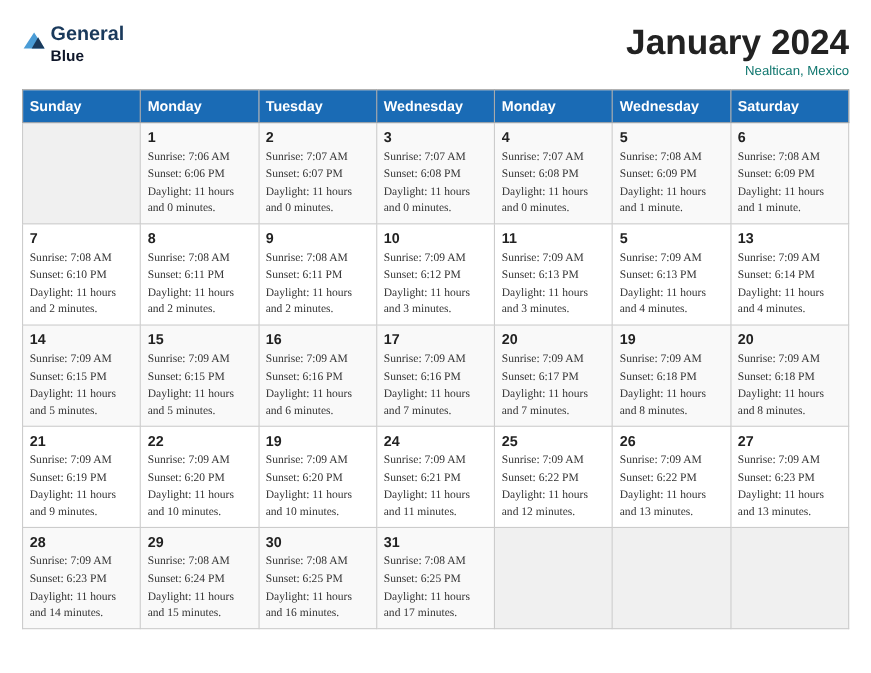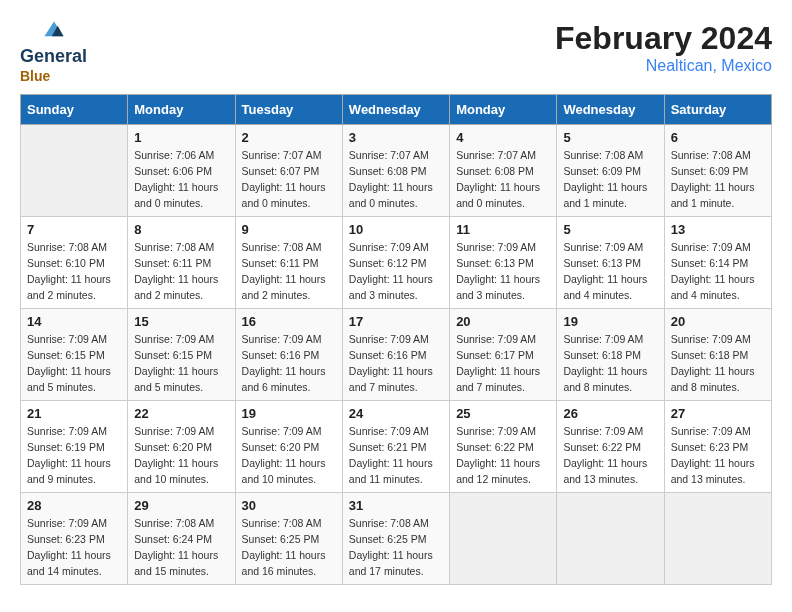--- a/index.html
+++ b/index.html
@@ -13,43 +13,42 @@
     .header {
       display: flex;
       justify-content: space-between;
       align-items: flex-start;
       margin-bottom: 10px;
     }
     .logo {
       display: flex;
       align-items: center;
       gap: 4px;
-      flex-direction: column;
     }
     .logo-text {
       font-size: 20px;
       font-weight: bold;
       color: #1a3a5c;
       line-height: 1.1;
     }
     .logo-icon {
       width: 22px;
       height: 22px;
     }
     .title-block {
       text-align: right;
     }
     .main-title {
       font-size: 32px;
       font-weight: bold;
       color: #222;
     }
     .subtitle {
-      font-size: 16px;
-      color: #3b82f6;
+      font-size: 12px;
+      color: #0f766e;
     }
     table {
       width: 100%;
       border-collapse: collapse;
       font-size: 11px;
     }
     thead tr th {
       background-color: #1a6bb5;
       color: #fff;
       padding: 7px 6px;
@@ -74,41 +73,42 @@
       font-weight: bold;
       font-size: 13px;
       color: #222;
       display: block;
       margin-bottom: 3px;
     }
     .day-detail {
       color: #333;
       font-size: 10.5px;
       line-height: 1.5;
+      font-family: Liberation Serif, serif;
     }
     .empty-cell {
       background: #f0f0f0 !important;
     }
   </style>
 </head>
 <body>
 
 <div class="header">
   <div class="logo">
     <svg class="logo-icon" viewBox="0 0 30 30">
       <polygon points="15,2 28,22 2,22" fill="#4a9cd6"></polygon>
       <polygon points="20,8 28,22 12,22" fill="#1a3a5c"></polygon>
     </svg>
     <div class="logo-text">
         <div style="font-size:18px; font-weight:bold; color:#1a3a5c; line-height:1.2">General</div>
-        <div style="font-size:14px; font-weight:bold; color:#a16207; line-height:1.2">Blue</div>
+        <div style="font-size:14px; font-weight:bold; color:#0f172a; line-height:1.2">Blue</div>
       </div>
   </div>
   <div class="title-block">
-    <div class="main-title">February 2024</div>
+    <div class="main-title">January 2024</div>
     <div class="subtitle">Nealtican, Mexico</div>
   </div>
 </div>
 
 <table>
   <thead>
     <tr>
     <th>Sunday</th>
         <th>Monday</th>
         <th>Tuesday</th>

